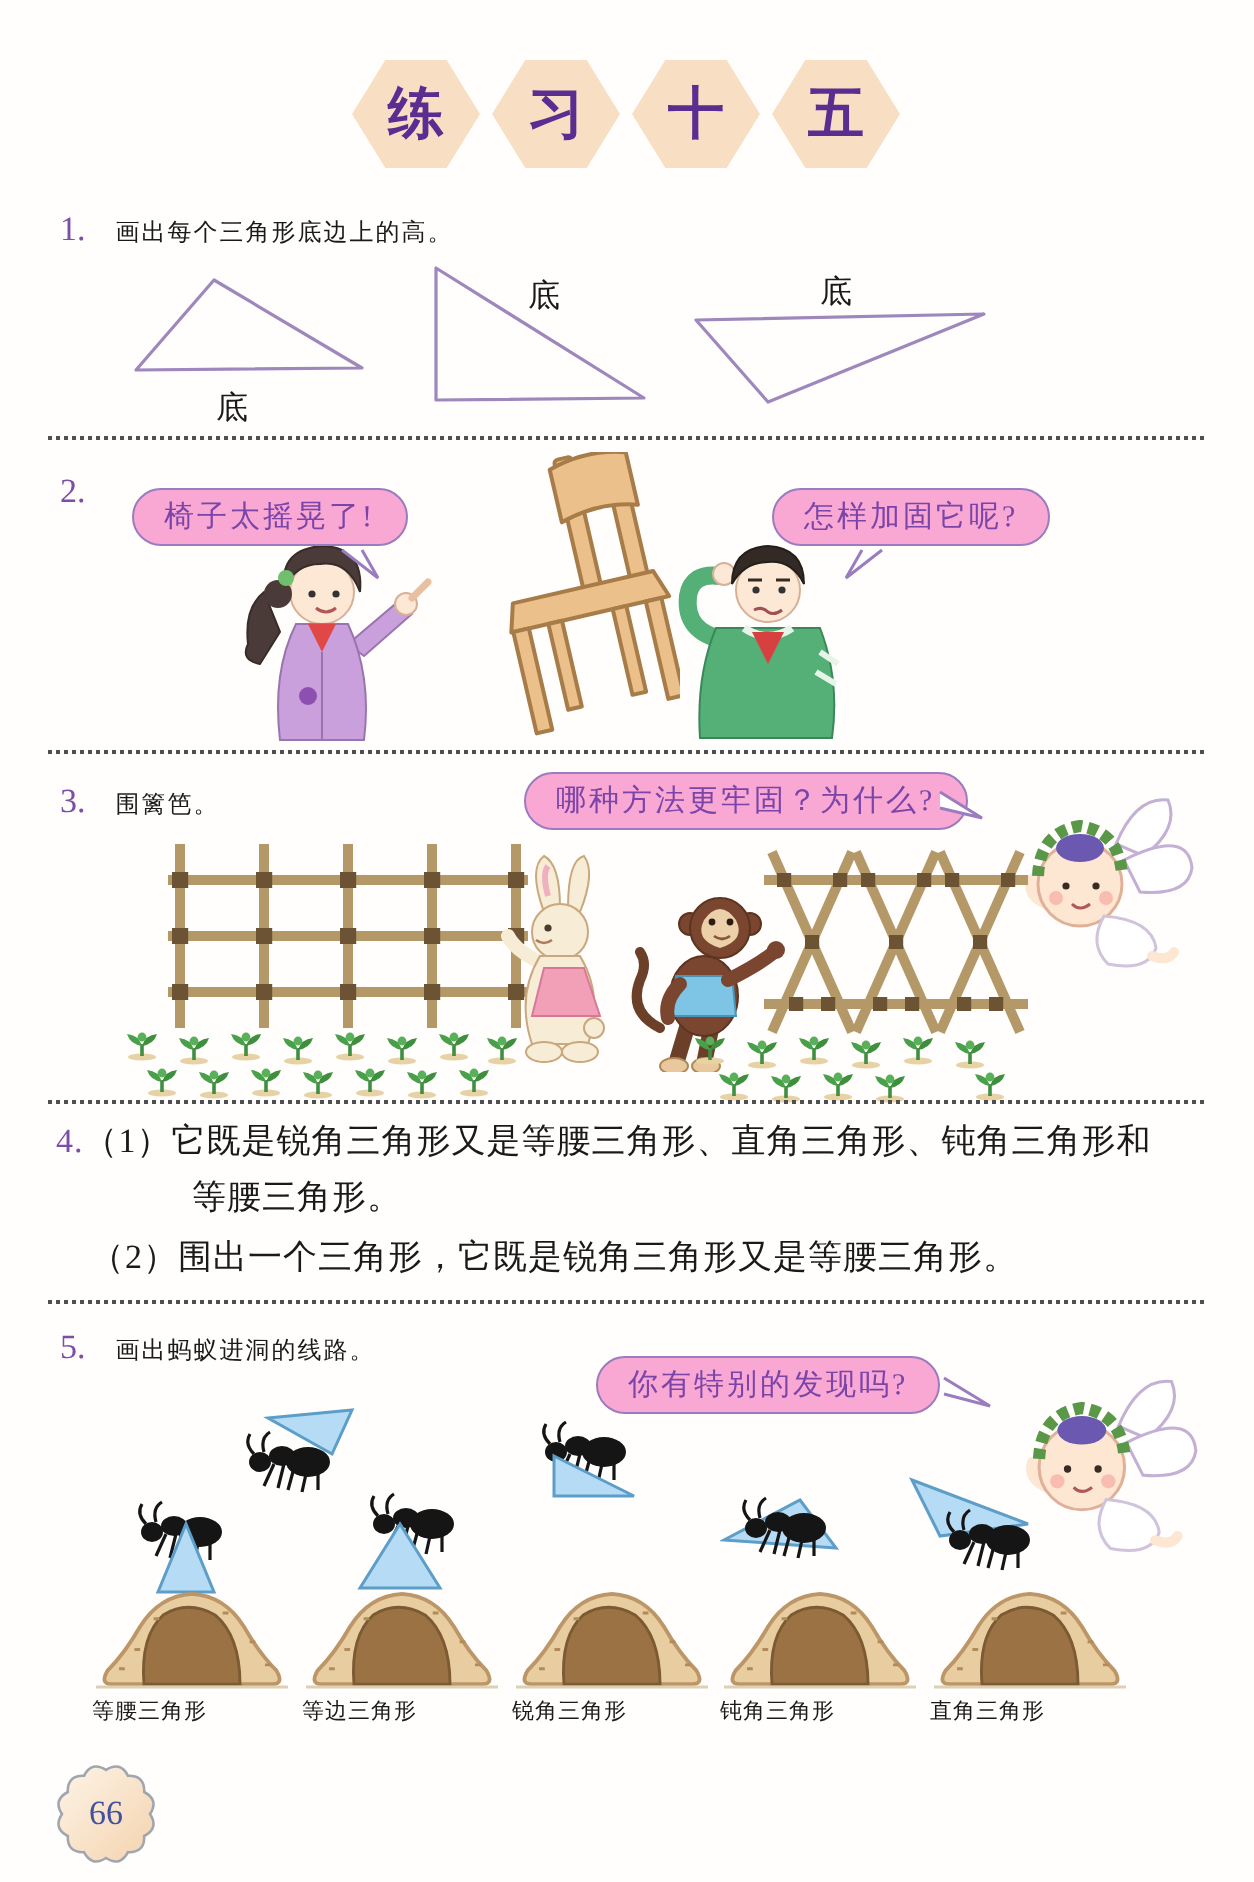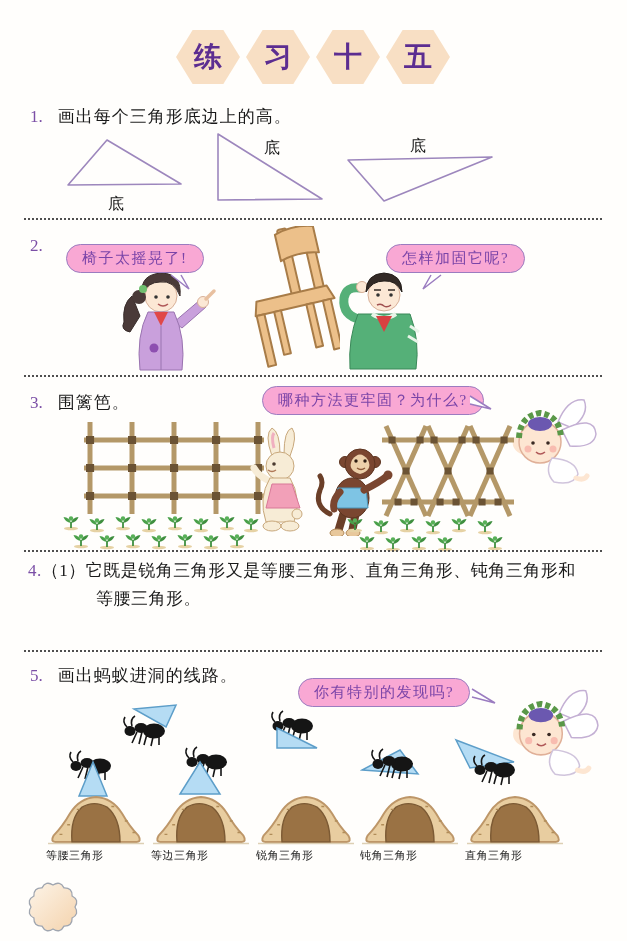--- a/index.html
+++ b/index.html
@@ -6,21 +6,21 @@
   .sheet{position:relative;width:627px;height:941px;background:#fffefc;overflow:hidden;
          font-family:"Liberation Serif","DejaVu Serif",serif;}
   .abs{position:absolute;}
   
   .hex{position:absolute;width:64px;height:54px;background:#f8dfc4;
        clip-path:polygon(26% 0%,74% 0%,100% 50%,74% 100%,26% 100%,0% 50%);
        display:flex;align-items:center;justify-content:center;}
   .hex span{font-size:28px;font-weight:bold;color:#5c2d91;}
   
   .pnum{color:#7b4fa6;font-size:17px;}
-  .ptext{color:#1a1a1a;font-size:17px;letter-spacing:1px;}
+  .ptext{color:#1a1a1a;font-size:12px;letter-spacing:1px;}
   .pline{position:absolute;white-space:nowrap;}
   .p4block{position:absolute;left:28px;top:557px;width:548px;font-size:17px;color:#1a1a1a;
            letter-spacing:0.5px;line-height:28px;}
   .p4item1{text-indent:-68px;padding-left:68px;}
   .p4item2{margin-left:17px;text-indent:-51px;padding-left:51px;margin-top:2px;}
   
   .sep{position:absolute;left:24px;width:578px;height:0;border-top:2.6px dotted #4f4f4f;}
   
   .bubble{position:absolute;border:1.5px solid #9b7cc0;border-radius:16px;color:#7a44a8;
           font-size:15px;padding:4px 15px;letter-spacing:1.5px;background:#f9a8d4;
@@ -283,20 +283,23 @@
     <use href="#def-sprout" x="98" y="19"></use>
       <use href="#def-sprout" x="148" y="18"></use>
   </svg>
 
   <div class="sep" style="top:550px"></div>
 
   <div class="p4block">
     <div class="p4item1">
       <span class="pnum">4.</span><span>（1）</span><span>它既是锐角三角形又是等腰三角形、直角三角形、钝角三角形和等腰三角形。</span>
     </div>
+    <div class="p4item2">
+      <span>（2）</span><span>围出一个三角形，它既是锐角三角形又是等腰三角形。</span>
+    </div>
   </div>
 
   <div class="sep" style="top:650px"></div>
 
   <div class="pline" style="left:30px;top:664px">
     <span class="pnum">5.</span>
     <span class="ptext" style="margin-left:11px">画出蚂蚁进洞的线路。</span>
   </div>
 
   <div class="bubble" style="left:298px;top:678px">你有特别的发现吗?</div>
@@ -350,14 +353,15 @@
 
   <div class="hole-label" style="left:46px;top:848px">等腰三角形</div>
   <div class="hole-label" style="left:151px;top:848px">等边三角形</div>
   <div class="hole-label" style="left:256px;top:848px">锐角三角形</div>
   <div class="hole-label" style="left:360px;top:848px">钝角三角形</div>
   <div class="hole-label" style="left:465px;top:848px">直角三角形</div>
 
   <svg class="abs" style="left:26px;top:880px" width="54" height="54" viewBox="0 0 54 54">
     <path d="M49,27 Q53.6,34.1 46.1,38 Q46.4,46.4 38,46.1 Q34.1,53.6 27,49 Q19.9,53.6 16,46.1 Q7.6,46.4 7.9,38 Q0.4,34.1 5,27 Q0.4,19.9 7.9,16 Q7.6,7.6 16,7.9 Q19.9,0.4 27,5 Q34.1,0.4 38,7.9 Q46.4,7.6 46.1,16 Q53.6,19.9 49,27 Z" fill="url(#badge-grad)" stroke="#a0a6b0" stroke-width="1.3"></path>
   </svg>
+  <div class="badge-num">66</div>
 
 </div>
 
 </body></html>

